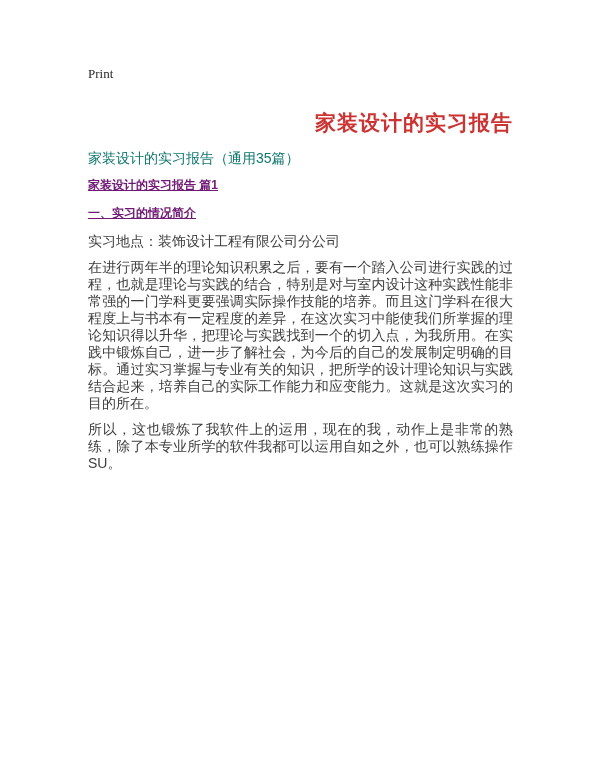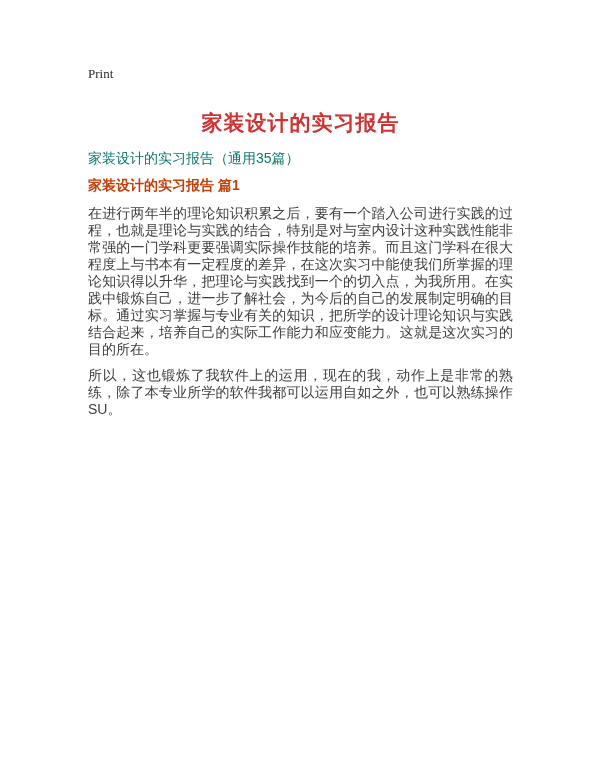--- a/index.html
+++ b/index.html
@@ -20,63 +20,66 @@
     font-size: 13px;
     color: #2b2b2b;
     text-decoration: none;
     margin-bottom: 14px;
     cursor: pointer;
   }
   .doc-title {
     font-size: 21px;
     font-weight: bold;
     color: #cc3333;
-    text-align: center;
+    text-align: right;
     letter-spacing: 1px;
     margin: 13px 0 13px 0;
     font-family: "Liberation Sans", sans-serif;
   }
   .para {
     font-size: 14px;
     line-height: 17px;
     color: #3d3d3d;
     text-align: justify;
     word-break: break-all;
     margin: 0 0 9px 0;
   }
   .subtitle {
     font-size: 14px;
     line-height: 17px;
     color: #0f766e;
     margin: 0 0 10px 0;
   }
   .heading {
-    font-size: 14px;
+    font-size: 12px;
     line-height: 17px;
     font-weight: bold;
-    color: #c2410c;
+    color: #701a75;
     margin: 0 0 11px 0;
+    text-decoration: underline;
   }
 </style>
 </head>
 <body>
 
 <div class="page">
 
   <a class="print-link">Print</a>
 
   <h1 class="doc-title">家装设计的实习报告</h1>
 
   <p class="subtitle">家装设计的实习报告（通用35篇）</p>
 
   <h2 class="heading">家装设计的实习报告 篇1</h2>
 
+  <h3 class="heading">一、实习的情况简介</h3>
 
 
 
+  <p class="para">实习地点：装饰设计工程有限公司分公司</p>
 
 
 
   <p class="para">在进行两年半的理论知识积累之后，要有一个踏入公司进行实践的过程，也就是理论与实践的结合，特别是对与室内设计这种实践性能非常强的一门学科更要强调实际操作技能的培养。而且这门学科在很大程度上与书本有一定程度的差异，在这次实习中能使我们所掌握的理论知识得以升华，把理论与实践找到一个的切入点，为我所用。在实践中锻炼自己，进一步了解社会，为今后的自己的发展制定明确的目标。通过实习掌握与专业有关的知识，把所学的设计理论知识与实践结合起来，培养自己的实际工作能力和应变能力。这就是这次实习的目的所在。</p>
 
 
   <p class="para">所以，这也锻炼了我软件上的运用，现在的我，动作上是非常的熟练，除了本专业所学的软件我都可以运用自如之外，也可以熟练操作SU。</p>
 
   
 

